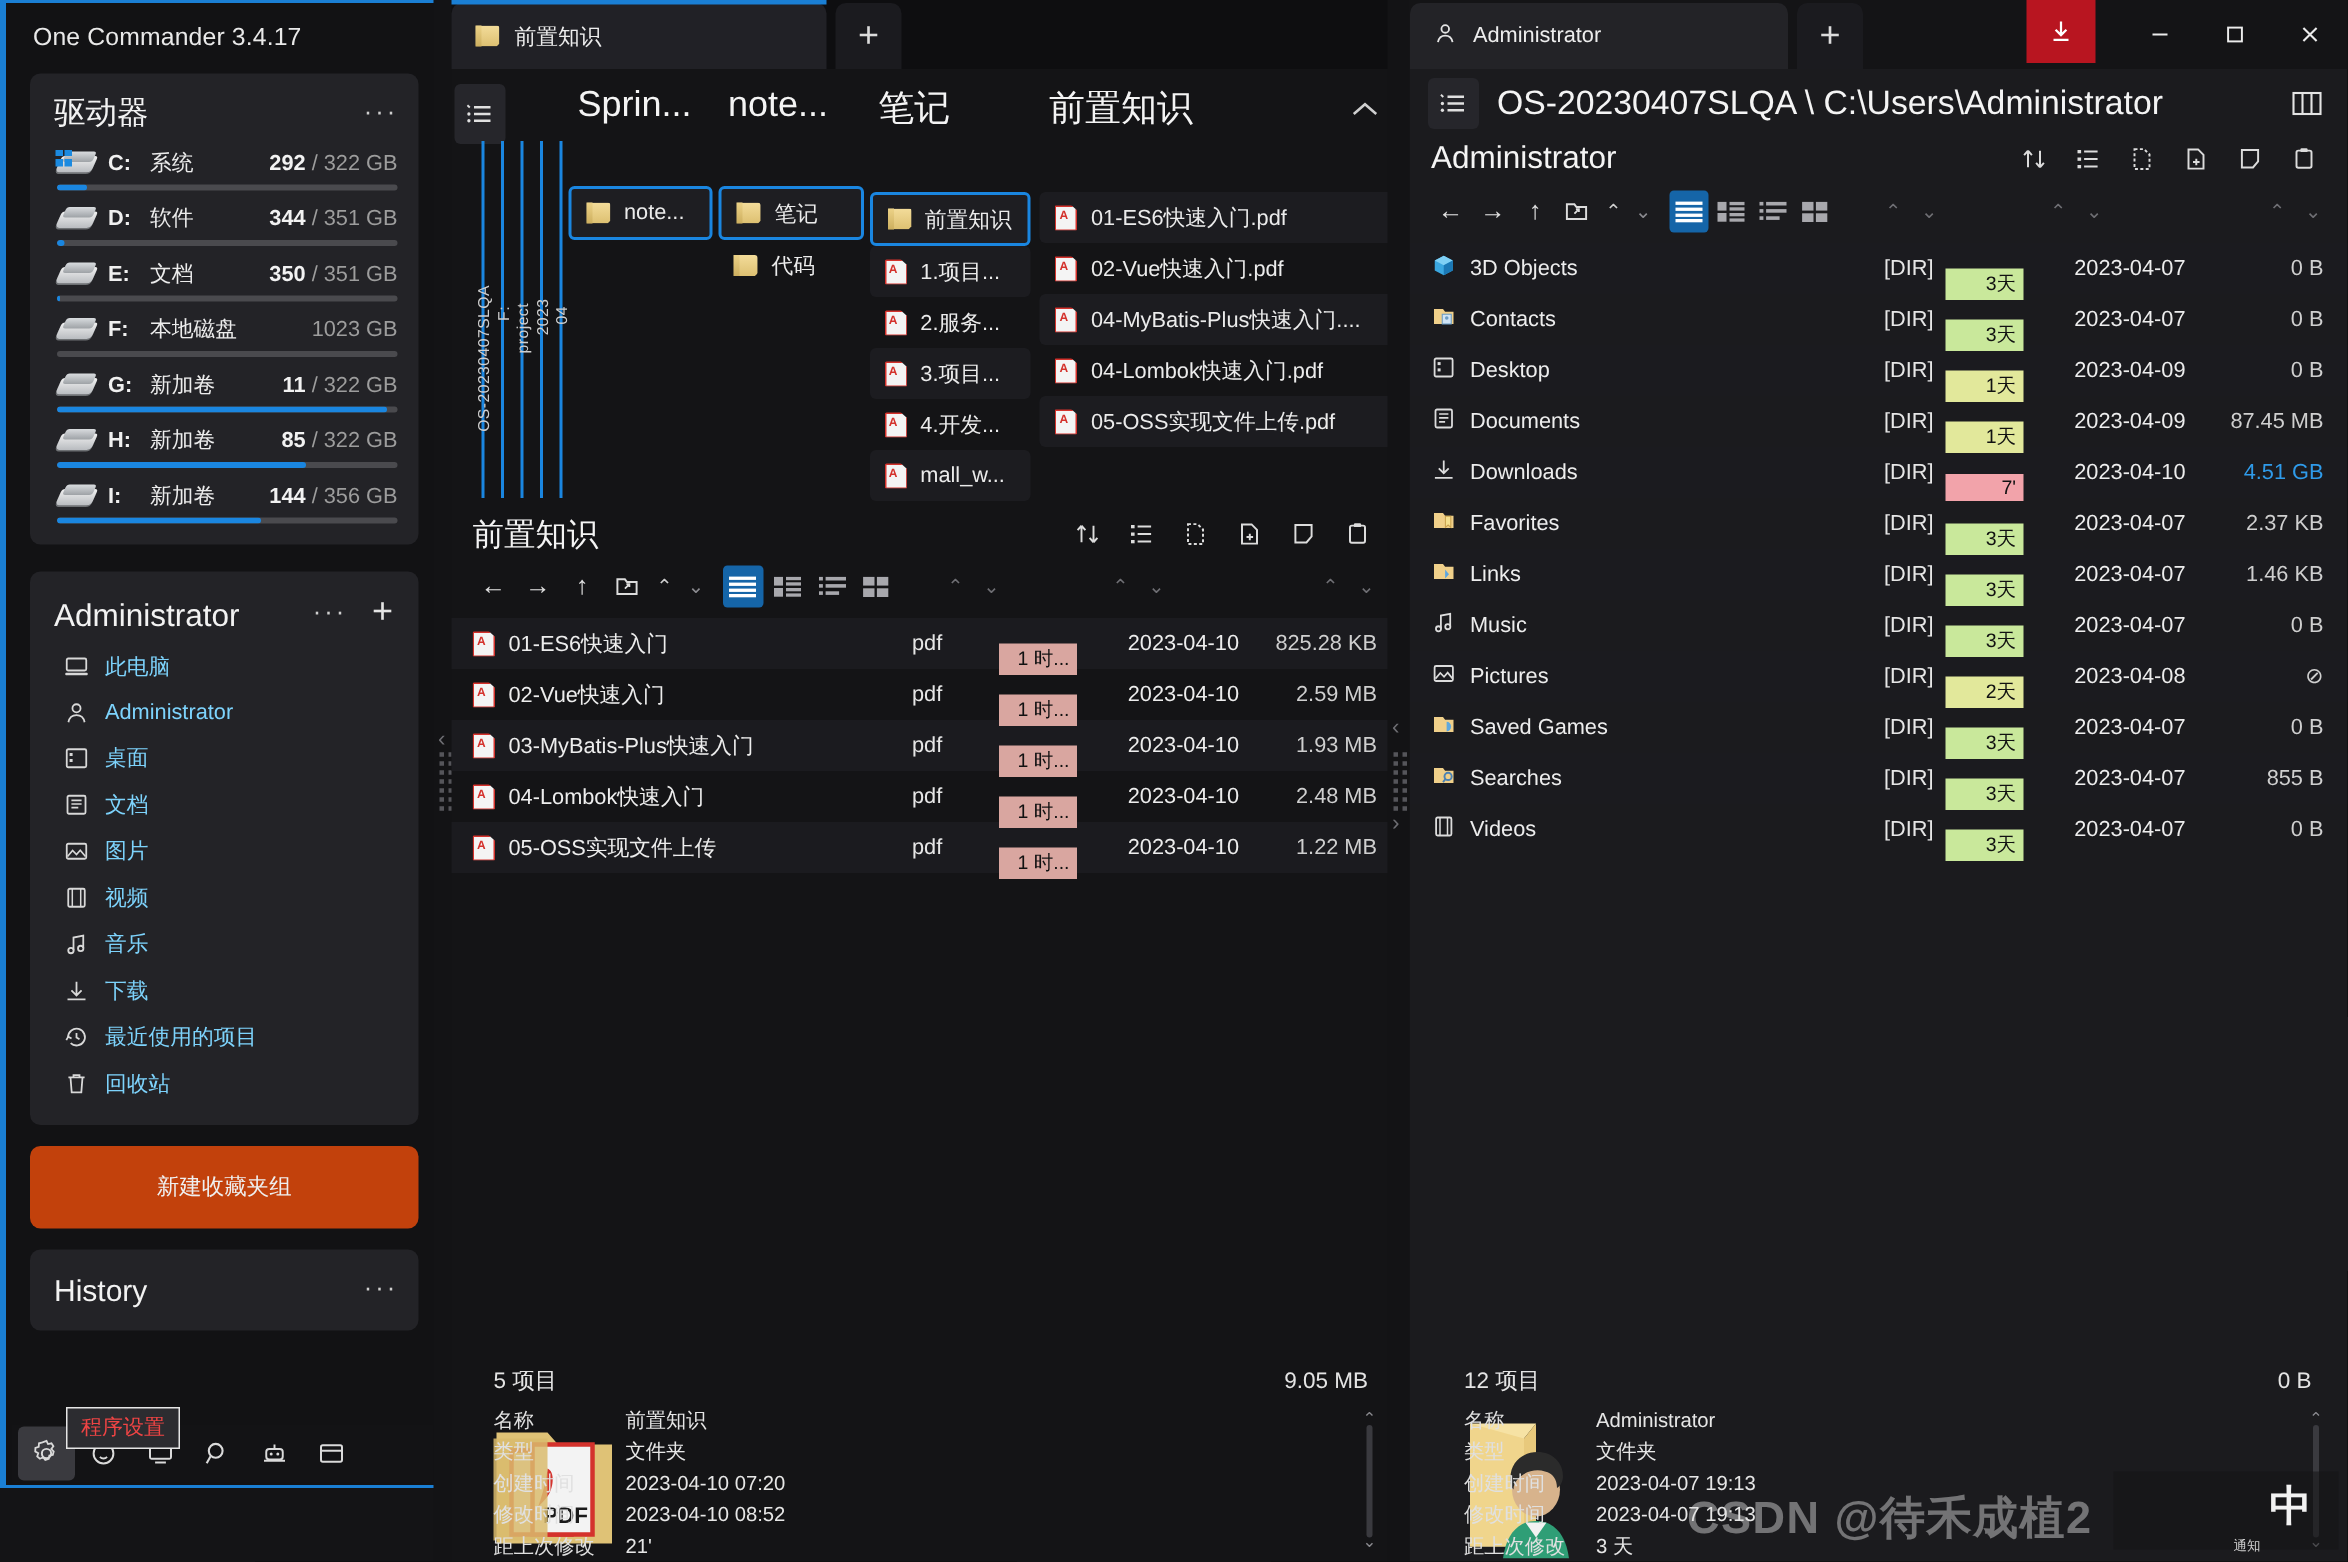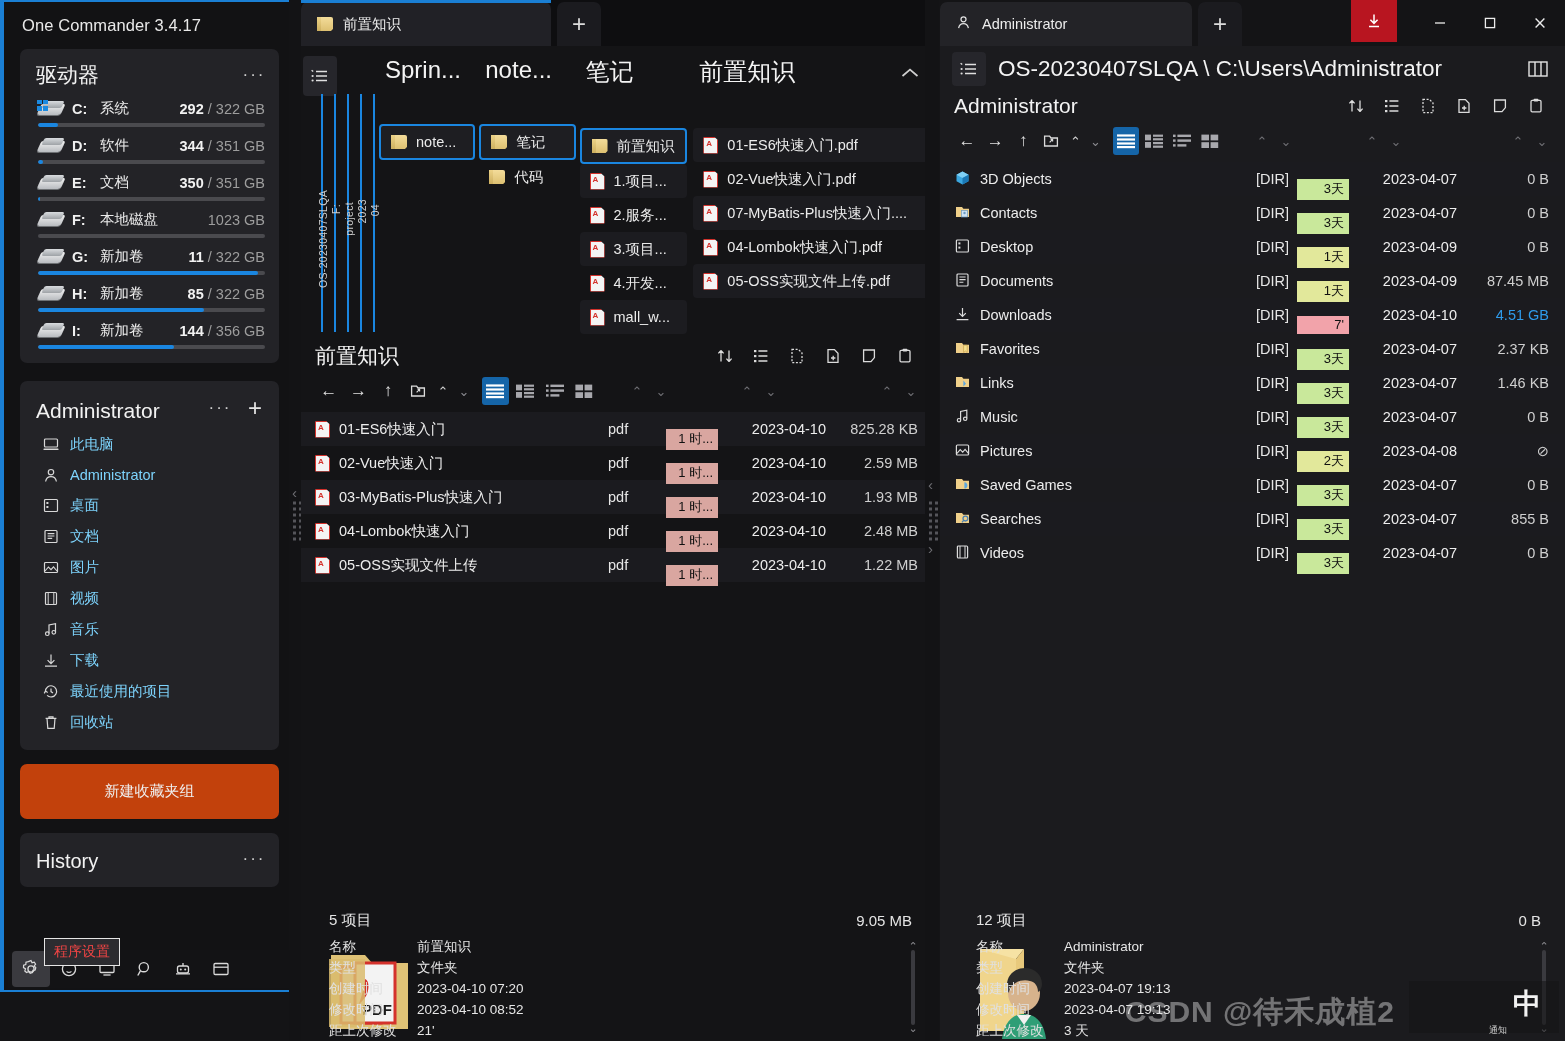--- a/index.html
+++ b/index.html
@@ -630,21 +630,21 @@
                 <span class="pg"></span>
                 <span class="a">A</span>
               </span>
             <span>02-Vue快速入门.pdf</span>
           </div>
           <div class="crow alt">
             <span class="pdf-ico">
                 <span class="pg"></span>
                 <span class="a">A</span>
               </span>
-            <span>07-MyBatis-Plus快速入门....</span>
+            <span>04-MyBatis-Plus快速入门....</span>
           </div>
           <div class="crow">
             <span class="pdf-ico">
                 <span class="pg"></span>
                 <span class="a">A</span>
               </span>
             <span>04-Lombok快速入门.pdf</span>
           </div>
           <div class="crow alt">
             <span class="pdf-ico">

